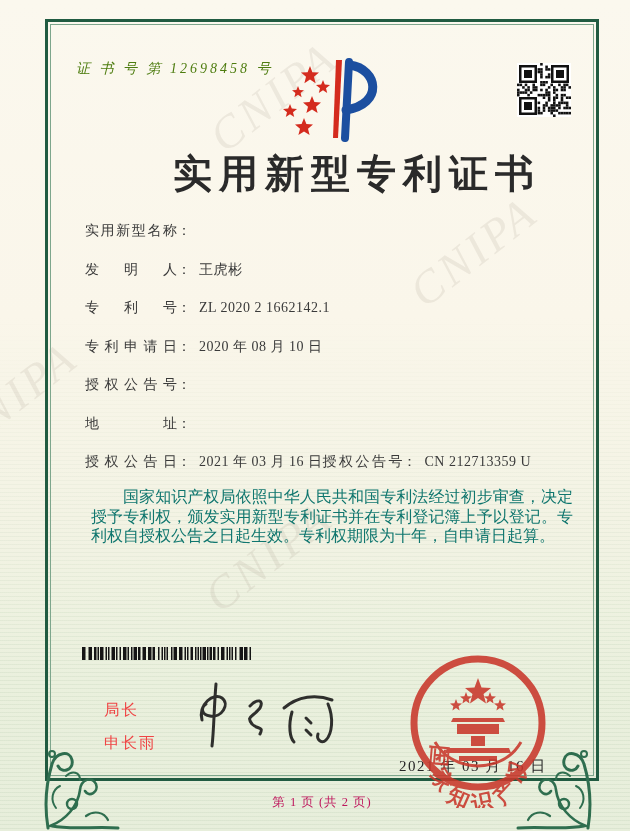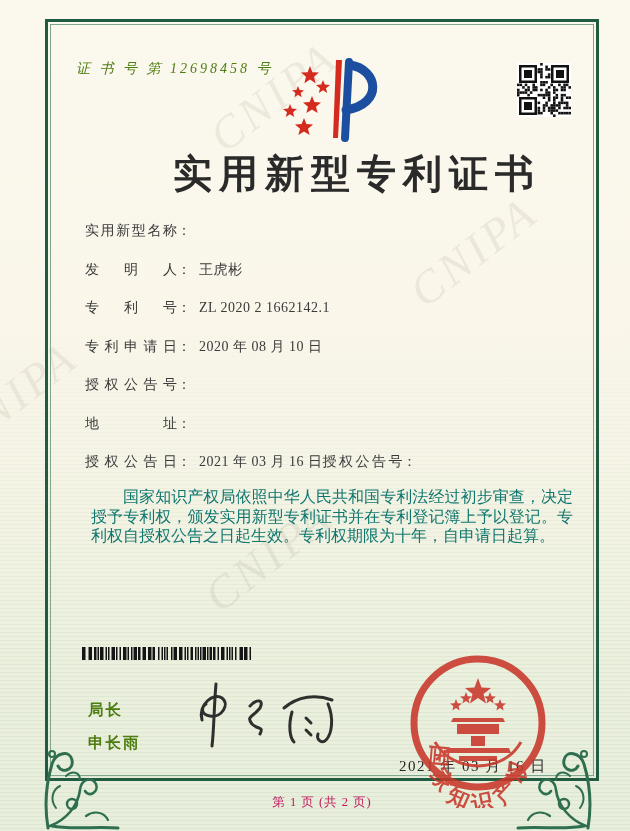--- a/index.html
+++ b/index.html
@@ -39,21 +39,21 @@
   .field-colon{margin-right:8px;}
   .field-value{letter-spacing:.5px;}
   .dual .pair2{display:flex;align-items:flex-end;}
   .dual .pair2 .field-label{width:80px;}
   .paras{
     position:absolute;left:91px;top:487px;width:482px;font-size:16px;color:#0f766e;
     line-height:19.5px;text-align:justify;
   }
   .paras p{margin:0;text-indent:2em;}
   .barcode{position:absolute;left:82px;top:647px;}
-  .signer{position:absolute;left:88px;top:700px;font-size:15.5px;color:#4d7c0f;letter-spacing:2px;font-weight:bold;}
+  .signer{position:absolute;left:104px;top:700px;font-size:15.5px;color:#ef4444;letter-spacing:2px;}
   .signer div{margin-bottom:12px;}
   .signature{position:absolute;left:188px;top:678px;}
   .seal{position:absolute;left:393px;top:638px;opacity:.88;z-index:2;}
   .seal-date{position:absolute;left:399px;top:757px;font-size:15px;color:#262626;letter-spacing:1.5px;z-index:1;}
   .footer{position:absolute;left:45px;top:794px;width:554px;text-align:center;font-size:12.5px;color:#be185d;letter-spacing:1px;}
   .corner{position:absolute;z-index:3;}
   .corner.left{left:22px;top:746px;}
   .corner.right{left:514px;top:746px;transform:scaleX(-1);}
 </style>
 </head>
@@ -269,20 +269,21 @@
     <span class="field-label">地址</span>
       <span class="field-colon">：</span>
   </div>
   <div class="field-row dual">
     <span class="field-label">授权公告日</span>
       <span class="field-colon">：</span>
     <span class="field-value">2021 年 03 月 16 日</span>
     <span class="pair2">
       <span class="field-label">授权公告号</span>
         <span class="field-colon">：</span>
+      <span class="field-value">CN 212713359 U</span>
     </span>
   </div>
 </div>
 
 <div class="paras">
   <p>国家知识产权局依照中华人民共和国专利法经过初步审查，决定授予专利权，颁发实用新型专利证书并在专利登记簿上予以登记。专利权自授权公告之日起生效。专利权期限为十年，自申请日起算。</p>
 </div>
 
 <svg class="barcode" width="173" height="13" viewBox="0 0 173 13">
   <g id="barcode-bars">

